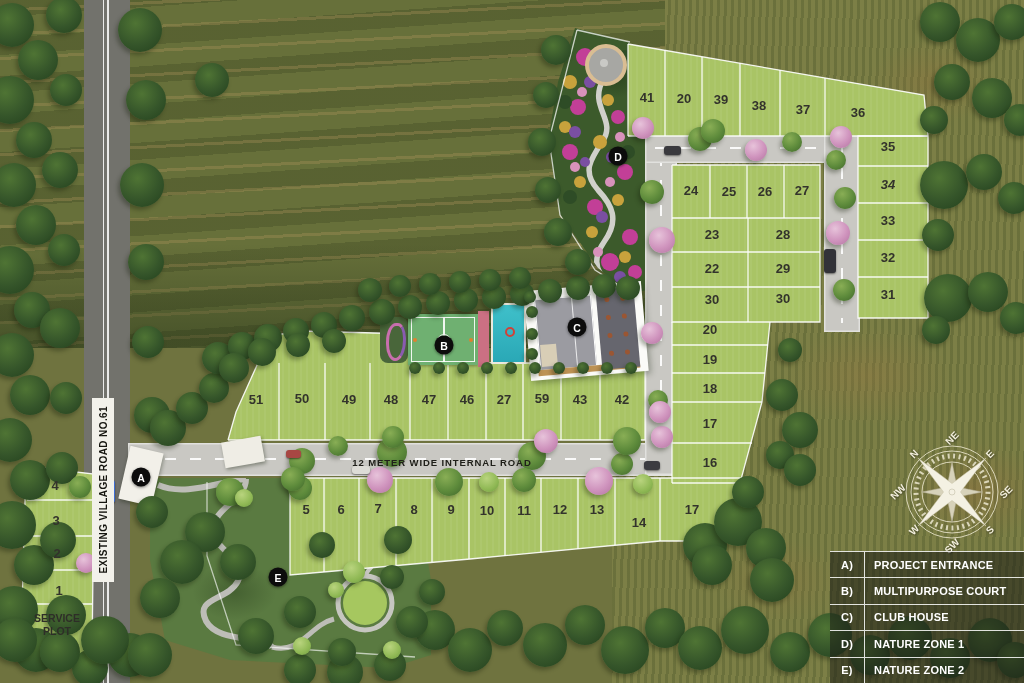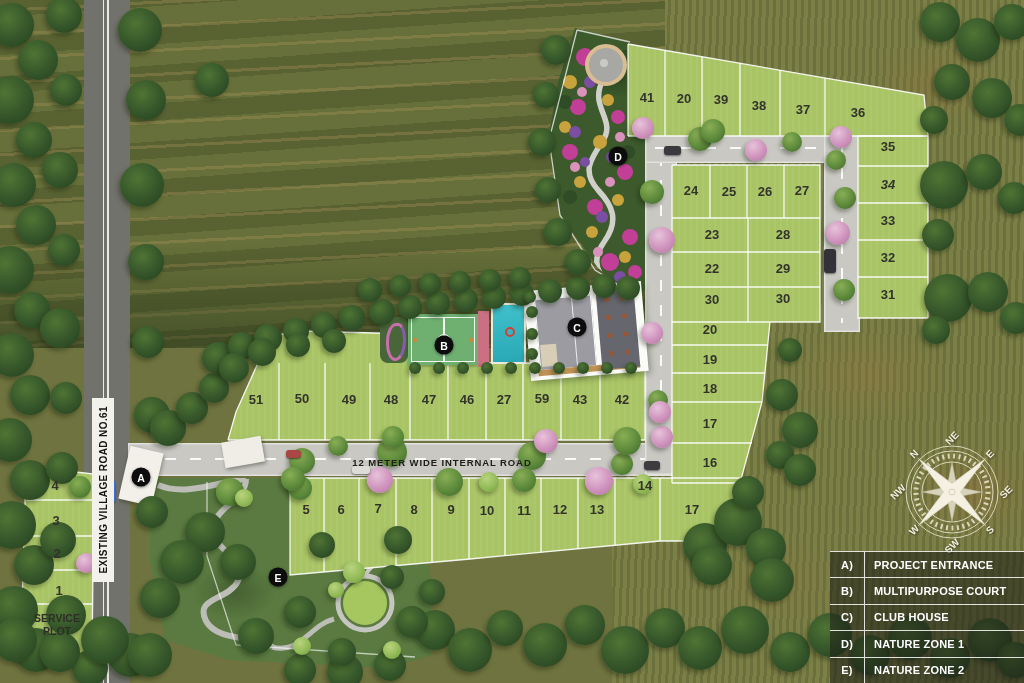--- a/index.html
+++ b/index.html
@@ -506,21 +506,21 @@
       <span class="plot-num" style="left: 55px; top: 485px;">4</span>
       <span class="plot-num" style="left: 306px; top: 509px;">5</span>
       <span class="plot-num" style="left: 341px; top: 509px;">6</span>
       <span class="plot-num" style="left: 378px; top: 508px;">7</span>
       <span class="plot-num" style="left: 414px; top: 509px;">8</span>
       <span class="plot-num" style="left: 451px; top: 509px;">9</span>
       <span class="plot-num" style="left: 487px; top: 510px;">10</span>
       <span class="plot-num" style="left: 524px; top: 510px;">11</span>
       <span class="plot-num" style="left: 560px; top: 509px;">12</span>
       <span class="plot-num" style="left: 597px; top: 509px;">13</span>
-      <span class="plot-num" style="left: 639px; top: 485px; margin-left: 6px;">14</span>
+      <span class="plot-num" style="left: 639px; top: 522px;">14</span>
       <span class="plot-num" style="left: 692px; top: 509px;">17</span>
       <span class="plot-num" style="left: 710px; top: 462px;">16</span>
       <span class="plot-num" style="left: 710px; top: 423px;">17</span>
       <span class="plot-num" style="left: 710px; top: 388px;">18</span>
       <span class="plot-num" style="left: 710px; top: 359px;">19</span>
       <span class="plot-num" style="left: 710px; top: 329px;">20</span>
       <span class="plot-num" style="left: 712px; top: 299px;">30</span>
       <span class="plot-num" style="left: 712px; top: 268px;">22</span>
       <span class="plot-num" style="left: 712px; top: 234px;">23</span>
       <span class="plot-num" style="left: 691px; top: 190px;">24</span>

